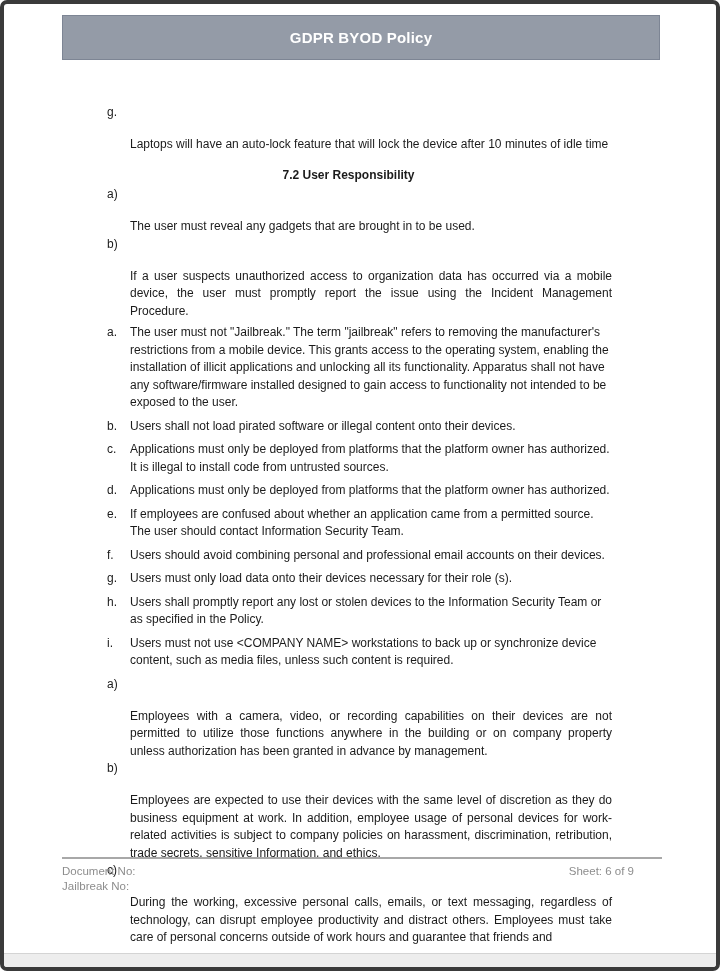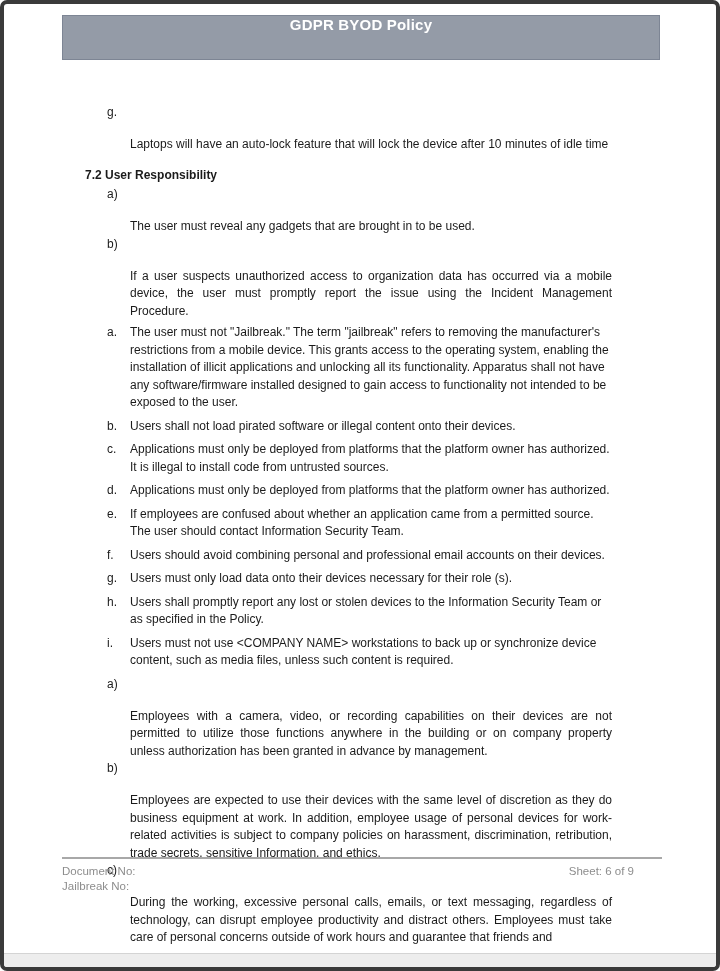--- a/index.html
+++ b/index.html
@@ -29,20 +29,21 @@
   }
   .header-bar {
     position: absolute;
     left: 58px;
     top: 11px;
     width: 596px;
     height: 43px;
     background: #949ba7;
     border: 1px solid #7d8594;
     display: flex;
+    align-items: center;
     justify-content: center;
   }
   .header-bar .title {
     color: #ffffff;
     font-size: 15px;
     font-weight: bold;
     letter-spacing: 0.2px;
   }
   .content {
     position: absolute;
@@ -51,20 +52,21 @@
     width: 527px;
     color: #1b1b1b;
     font-size: 12px;
     line-height: 17.5px;
   }
   .section-heading {
     font-size: 12px;
     font-weight: bold;
     margin: 13px 0 2px 0;
     color: #1b1b1b;
+    text-align: center;
   }
   .li {
     display: flex;
     padding-left: 22px;
   }
   .li .marker {
     flex: none;
     width: 23px;
   }
   .li .text {

